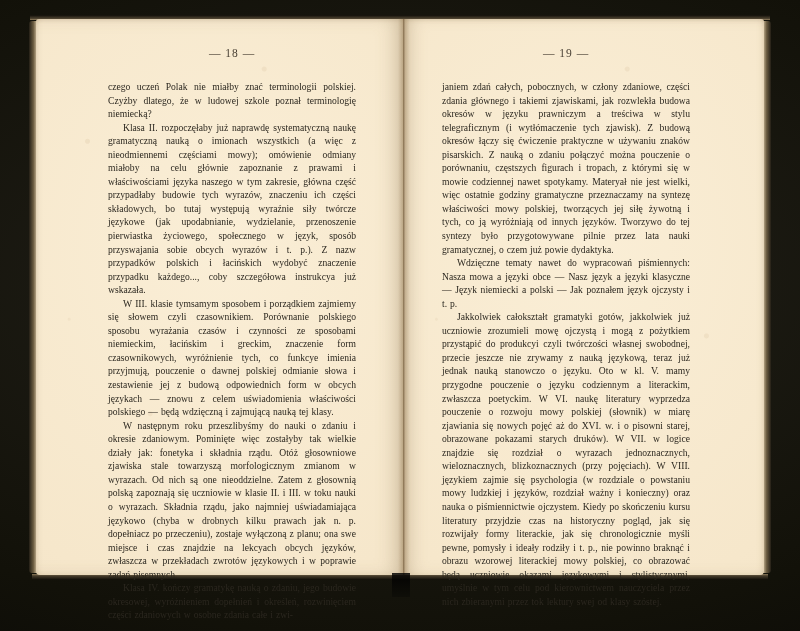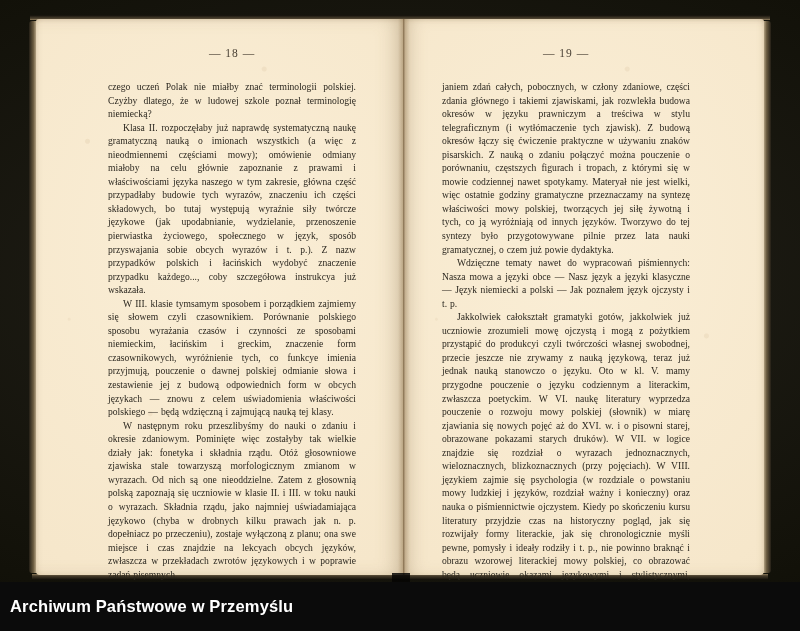--- a/index.html
+++ b/index.html
@@ -230,17 +230,14 @@
       </div>
       <div id="grain"></div>
     </div>
 
     <div id="gutter"></div>
     <div id="gutter-line"></div>
     <div id="spine-tail"></div>
 
   </div>
 
-  <div id="watermark-bar">
-    <span id="watermark-text">Archiwum Państwowe w Przemyślu</span>
-  </div>
 
 </div>
 
 </body></html>

